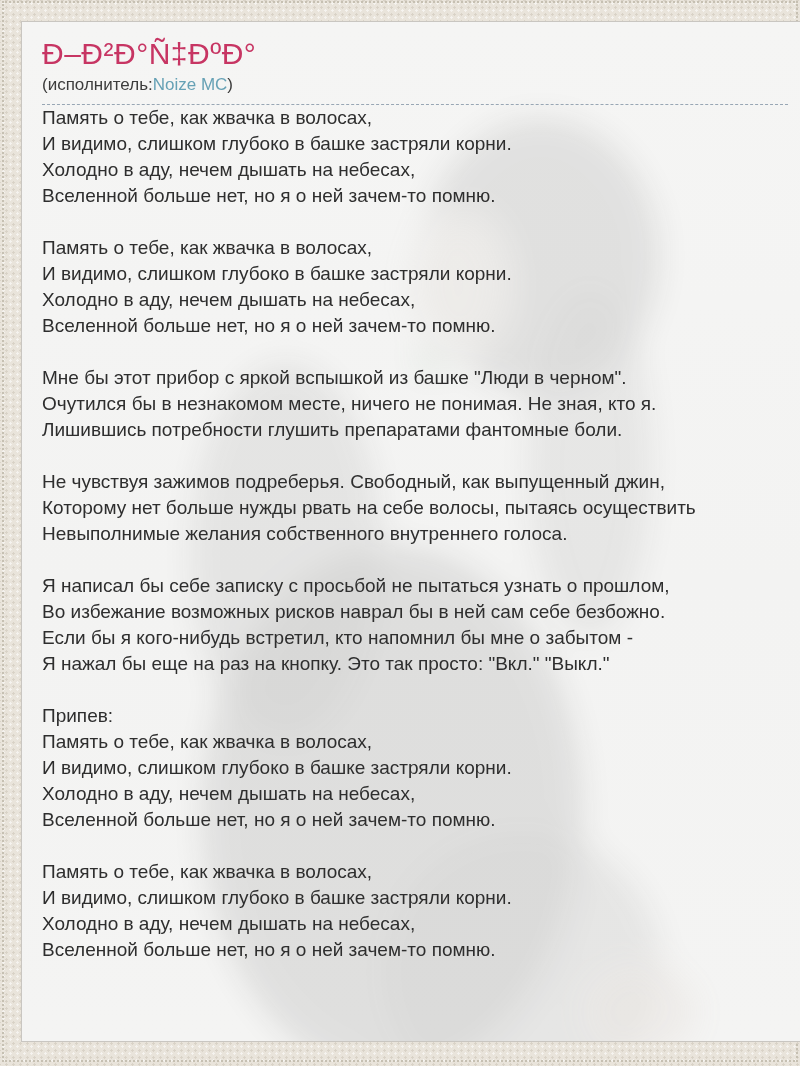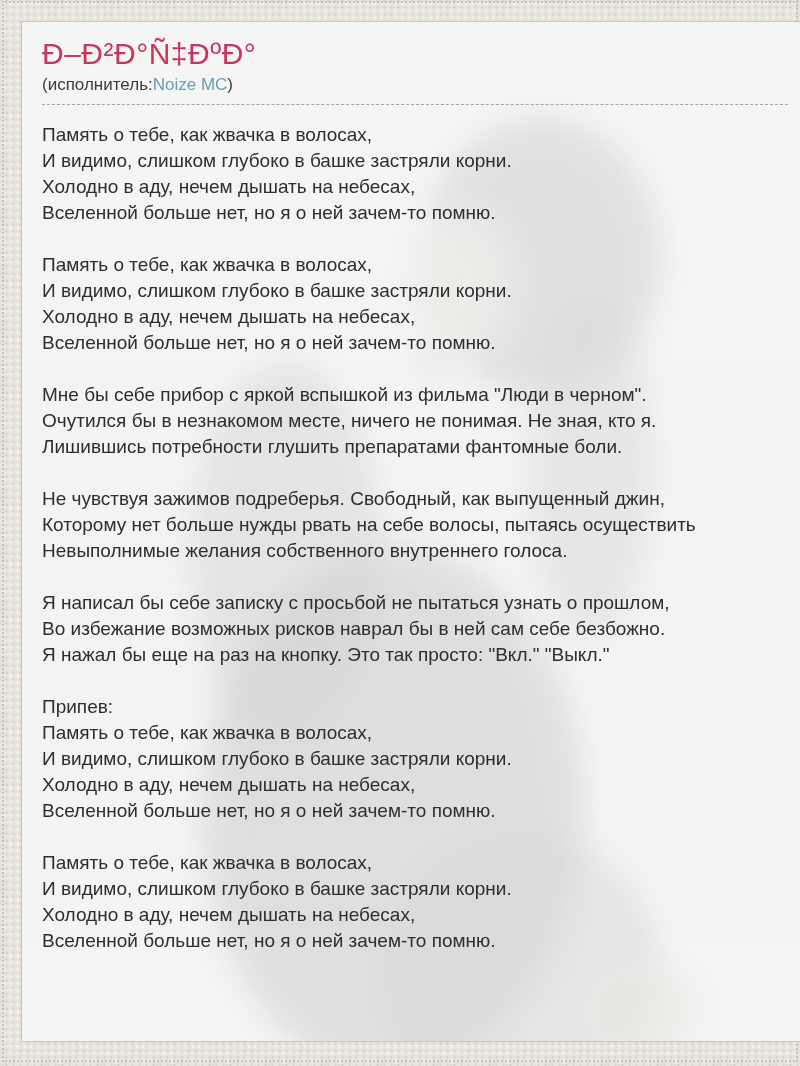--- a/index.html
+++ b/index.html
@@ -59,21 +59,21 @@
     padding-bottom: 9px;
     border-bottom: 1px dashed var(--divider, #98a6b4);
   }
   .artist-line a {
     color: var(--link, #66a1b5);
     text-decoration: none;
     cursor: pointer;
   }
 
   .lyrics {
-    margin-top: 17px;
+    margin-top: 0;
     font-size: 19px;
     line-height: 26px;
     color: var(--text, #2e2e2e);
   }
   .stanza { margin: 0 0 26px 0; }
   .stanza:last-child { margin-bottom: 0; }
   .line { white-space: pre-wrap; }
 </style>
 </head>
 <body>
@@ -113,32 +113,33 @@
           <div class="line">Холодно в аду, нечем дышать на небесах,</div>
           <div class="line">Вселенной больше нет, но я о ней зачем-то помню.</div>
         </div>
         <div class="stanza">
           <div class="line">Память о тебе, как жвачка в волосах,</div>
           <div class="line">И видимо, слишком глубоко в башке застряли корни.</div>
           <div class="line">Холодно в аду, нечем дышать на небесах,</div>
           <div class="line">Вселенной больше нет, но я о ней зачем-то помню.</div>
         </div>
         <div class="stanza">
-          <div class="line">Мне бы себе прибор с яркой вспышкой из фильма "Люди в черном".</div>
+          <div class="line">Мне бы этот прибор с яркой вспышкой из башке "Люди в черном".</div>
           <div class="line">Очутился бы в незнакомом месте, ничего не понимая. Не зная, кто я.</div>
           <div class="line">Лишившись потребности глушить препаратами фантомные боли.</div>
         </div>
         <div class="stanza">
           <div class="line">Не чувствуя зажимов подреберья. Свободный, как выпущенный джин,</div>
           <div class="line">Которому нет больше нужды рвать на себе волосы, пытаясь осуществить</div>
           <div class="line">Невыполнимые желания собственного внутреннего голоса.</div>
         </div>
         <div class="stanza">
           <div class="line">Я написал бы себе записку с просьбой не пытаться узнать о прошлом,</div>
           <div class="line">Во избежание возможных рисков наврал бы в ней сам себе безбожно.</div>
+          <div class="line">Если бы я кого-нибудь встретил, кто напомнил бы мне о забытом -</div>
           <div class="line">Я нажал бы еще на раз на кнопку. Это так просто: "Вкл." "Выкл."</div>
         </div>
         <div class="stanza">
           <div class="line">Припев:</div>
           <div class="line">Память о тебе, как жвачка в волосах,</div>
           <div class="line">И видимо, слишком глубоко в башке застряли корни.</div>
           <div class="line">Холодно в аду, нечем дышать на небесах,</div>
           <div class="line">Вселенной больше нет, но я о ней зачем-то помню.</div>
         </div>
         <div class="stanza">

